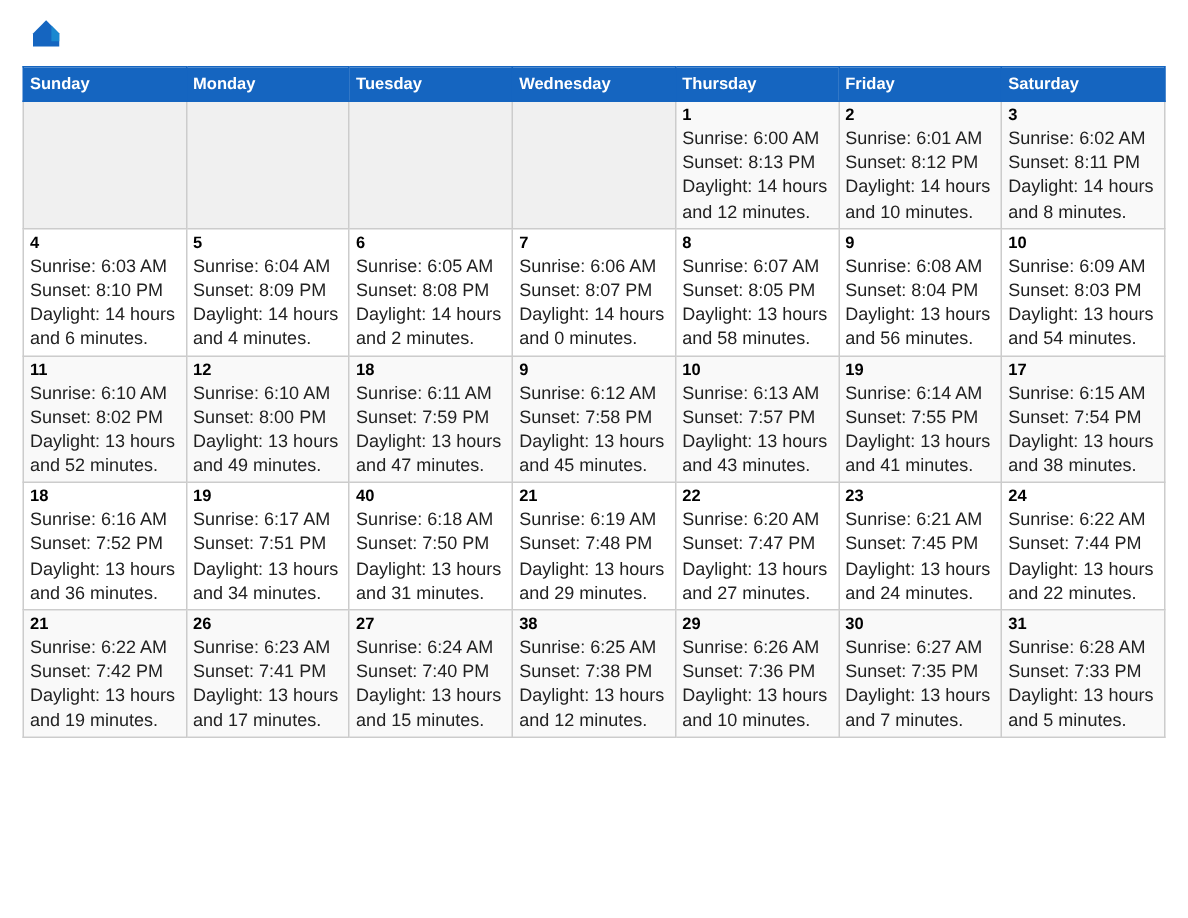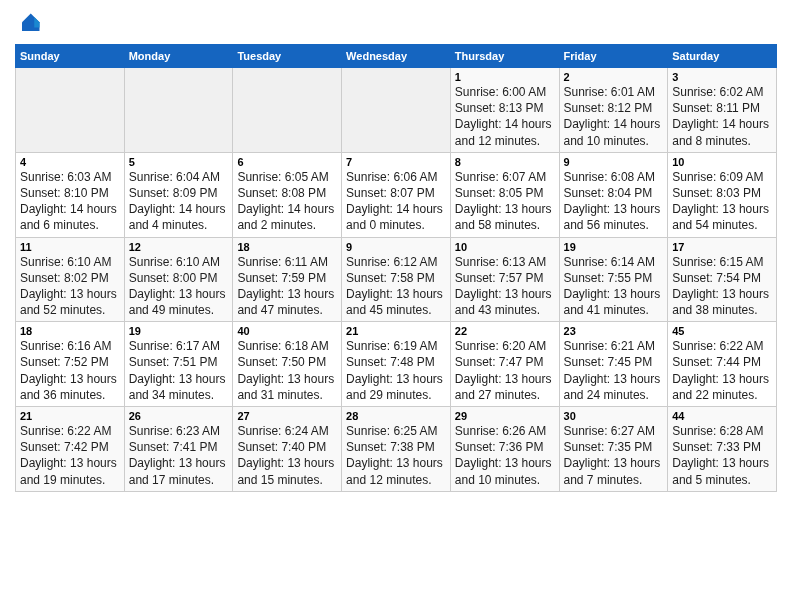--- a/index.html
+++ b/index.html
@@ -227,49 +227,49 @@
           </td>
           <td>
             <span class="day-number">22</span>
             <div class="day-info">Sunrise: 6:20 AM<br>Sunset: 7:47 PM<br>Daylight: 13 hours<br>and 27 minutes.</div>
           </td>
           <td>
             <span class="day-number">23</span>
             <div class="day-info">Sunrise: 6:21 AM<br>Sunset: 7:45 PM<br>Daylight: 13 hours<br>and 24 minutes.</div>
           </td>
           <td>
-            <span class="day-number">45</span>
+            <span class="day-number">24</span>
             <div class="day-info">Sunrise: 6:22 AM<br>Sunset: 7:44 PM<br>Daylight: 13 hours<br>and 22 minutes.</div>
           </td>
         </tr>
         <tr>
           <td>
             <span class="day-number">21</span>
             <div class="day-info">Sunrise: 6:22 AM<br>Sunset: 7:42 PM<br>Daylight: 13 hours<br>and 19 minutes.</div>
           </td>
           <td>
             <span class="day-number">26</span>
             <div class="day-info">Sunrise: 6:23 AM<br>Sunset: 7:41 PM<br>Daylight: 13 hours<br>and 17 minutes.</div>
           </td>
           <td>
             <span class="day-number">27</span>
             <div class="day-info">Sunrise: 6:24 AM<br>Sunset: 7:40 PM<br>Daylight: 13 hours<br>and 15 minutes.</div>
           </td>
           <td>
-            <span class="day-number">28</span>
+            <span class="day-number">38</span>
             <div class="day-info">Sunrise: 6:25 AM<br>Sunset: 7:38 PM<br>Daylight: 13 hours<br>and 12 minutes.</div>
           </td>
           <td>
             <span class="day-number">29</span>
             <div class="day-info">Sunrise: 6:26 AM<br>Sunset: 7:36 PM<br>Daylight: 13 hours<br>and 10 minutes.</div>
           </td>
           <td>
             <span class="day-number">30</span>
             <div class="day-info">Sunrise: 6:27 AM<br>Sunset: 7:35 PM<br>Daylight: 13 hours<br>and 7 minutes.</div>
           </td>
           <td>
-            <span class="day-number">44</span>
+            <span class="day-number">31</span>
             <div class="day-info">Sunrise: 6:28 AM<br>Sunset: 7:33 PM<br>Daylight: 13 hours<br>and 5 minutes.</div>
           </td>
         </tr>
       </tbody>
   </table>
 </div>
 
 </body></html>

